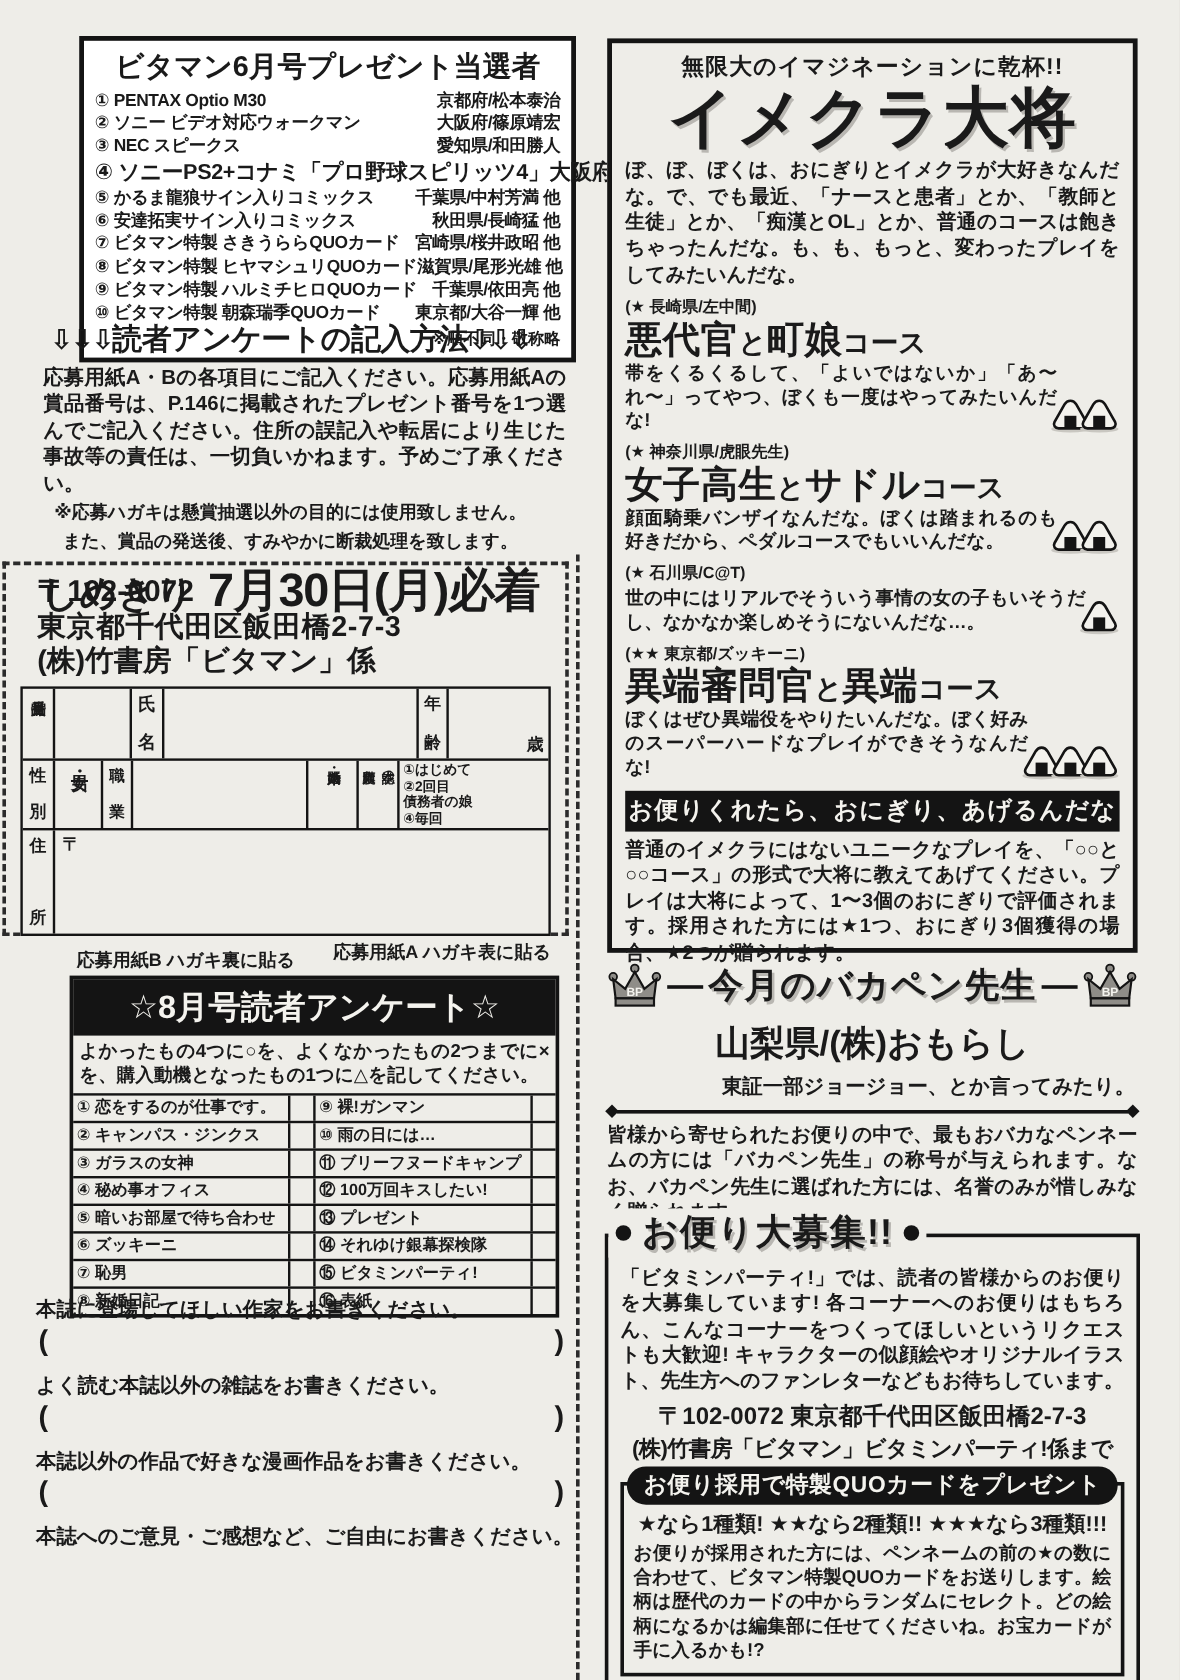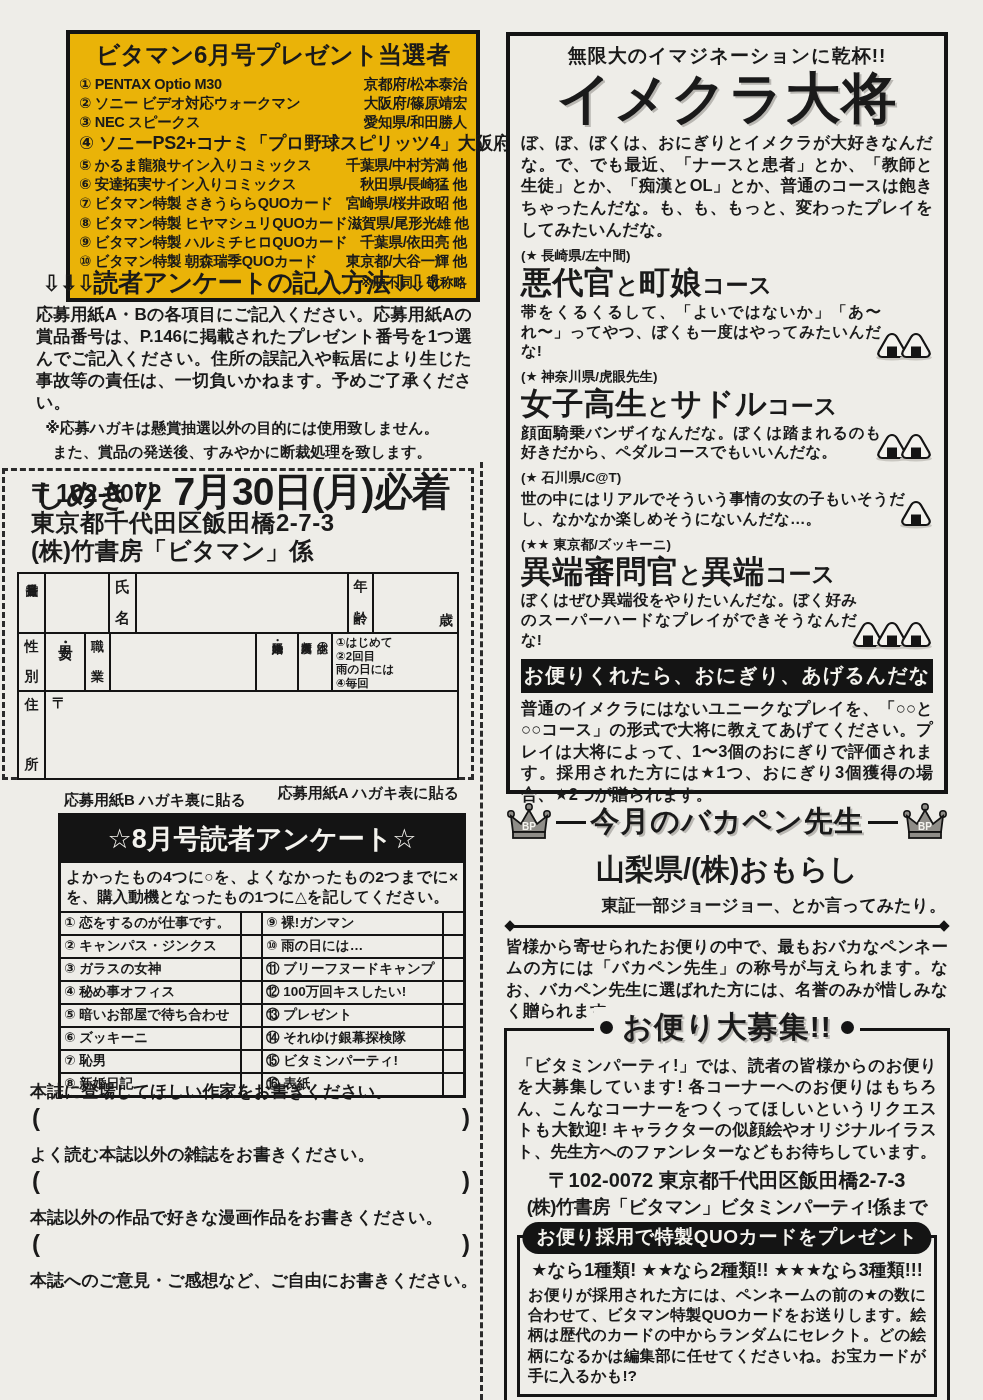--- a/index.html
+++ b/index.html
@@ -1,19 +1,19 @@
 <!DOCTYPE html>
 <html><head>
 <meta charset="utf-8">
 <style>
   html,body{margin:0;padding:0;}
   body{background:#d8d6d1;font-family:"Liberation Sans","DejaVu Sans",sans-serif;}
   .page{position:relative;width:983px;height:1400px;background:#eeede8;color:#1a1a1a;overflow:hidden;margin:0 auto;}
   
-  .prize-box{position:absolute;left:66px;top:30px;width:414px;border:4px solid #141414;padding:5px 9px 6px;box-sizing:border-box;background:#eab308;}
+  .prize-box{position:absolute;left:66px;top:30px;width:414px;border:4px solid #141414;padding:5px 9px 6px;box-sizing:border-box;background:#ffffff;}
   .prize-title{font-size:24px;font-weight:900;text-align:center;letter-spacing:0px;margin-bottom:4px;white-space:nowrap;}
   .prize-row{display:flex;justify-content:space-between;align-items:baseline;font-size:14.5px;font-weight:800;line-height:1.32;white-space:nowrap;}
   .prize-row .item{letter-spacing:-0.3px;}
   .prize-row .winner{letter-spacing:-0.3px;}
   .prize-row:nth-child(5) {font-size:18px;text-align:right;}
   .prize-note{font-size:13.5px;font-weight:800;text-align:right;margin-top:3px;}
   .howto{position:absolute;left:6px;top:266px;width:472px;text-align:center;}
   .howto-title{font-size:25px;font-weight:900;white-space:nowrap;letter-spacing:-0.5px;}
   .howto-title .arrows{font-size:23px;letter-spacing:-2px;}
   .howto-body{margin:5px 6px 0 30px;font-size:17px;font-weight:800;text-align:justify;line-height:1.3;}
@@ -72,21 +72,21 @@
   .bp-titlerow{display:flex;align-items:center;gap:4px;}
   .bp-line{flex:1 1 auto;height:3px;background:#141414;}
   .bp-title{font-size:29px;font-weight:900;letter-spacing:1px;white-space:nowrap;text-shadow:2px 2px 0 #b9b7b2;}
   .bp-name{font-size:29px;font-weight:900;text-align:center;margin-top:8px;white-space:nowrap;}
   .bp-tag{font-size:17px;font-weight:800;text-align:right;padding-right:2px;margin-top:4px;white-space:nowrap;}
   .bp-div{display:flex;align-items:center;margin-top:5px;}
   .bp-div .dline{flex:1;height:3px;background:#141414;}
   .bp-div .dia{width:8px;height:8px;background:#141414;transform:rotate(45deg);}
   .bp-body{font-size:16.5px;font-weight:800;line-height:1.3;text-align:justify;margin-top:6px;}
   .otayori{position:absolute;left:504px;top:1028px;width:446px;border:3px solid #141414;box-sizing:border-box;padding:24px 10px 9px;background:#eeede8;}
-  .ot-titlerow{position:absolute;top:-24px;left:0;right:0;display:flex;justify-content:center;}
+  .ot-titlerow{position:absolute;top:-24px;left:0;right:0;display:flex;}
   .ot-titleinner{display:flex;align-items:center;gap:9px;background:#eeede8;padding:0 6px;}
   .dot{width:13px;height:13px;border-radius:50%;background:#141414;}
   .ot-title{font-size:30px;font-weight:900;letter-spacing:1px;white-space:nowrap;text-shadow:2px 2px 0 #b9b7b2;}
   .ot-body{font-size:16.5px;font-weight:800;line-height:1.3;text-align:justify;}
   .ot-addr1{font-size:20px;font-weight:900;text-align:center;margin-top:5px;white-space:nowrap;}
   .ot-addr2{font-size:18.5px;font-weight:900;text-align:center;letter-spacing:-0.5px;white-space:nowrap;}
   .quo{position:relative;margin-top:16px;border:3px solid #141414;padding:20px 8px 8px;}
   .quo-bar{position:absolute;top:-16px;left:50%;transform:translateX(-50%);background:#141414;color:#f4f3ee;border-radius:16px;padding:2px 14px 4px;font-size:19px;font-weight:900;white-space:nowrap;letter-spacing:0.5px;}
   .quo-stars{font-size:18px;font-weight:900;text-align:center;white-space:nowrap;}
   .quo-body{font-size:15.5px;font-weight:800;line-height:1.3;text-align:justify;margin-top:3px;}
@@ -193,21 +193,21 @@
         <div class="fcell" style="width:42px">
             <span class="vtext" style="font-size:11px;height:100%;">既婚・未婚</span>
           </div>
         <div class="fcell" style="width:34px;display:flex;flex-direction:row-reverse;justify-content:center;">
             <span class="vtext" style="font-size:10.5px;">本誌の</span>
             <span class="vtext" style="font-size:10.5px;">購入頻度</span>
           </div>
         <div class="fcell opts" style="flex:1">
           <div>①はじめて</div>
           <div>②2回目</div>
-          <div>雨の日には</div>
+          <div>債務者の娘</div>
           <div>④毎回</div>
         </div>
       </div>
       <div class="frow r3">
         <div class="fcell vlab" style="width:27px;font-size:14px;">
             <span>住</span>
             <span>所</span>
           </div>
         <div class="fcell" style="flex:1">
             <span class="pmark">〒</span>

